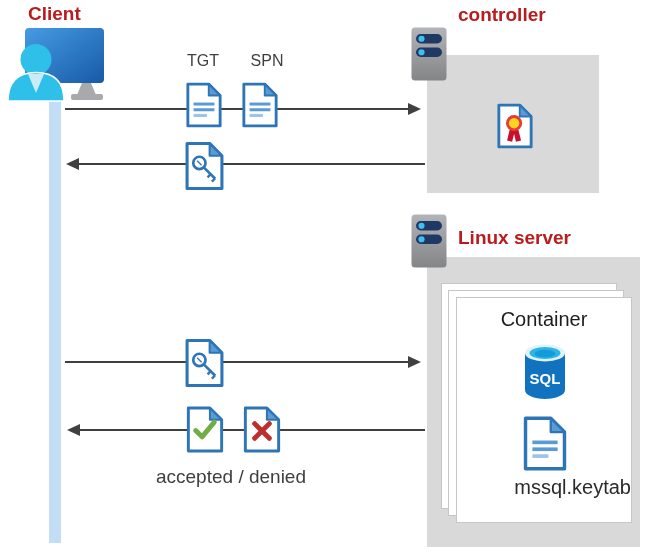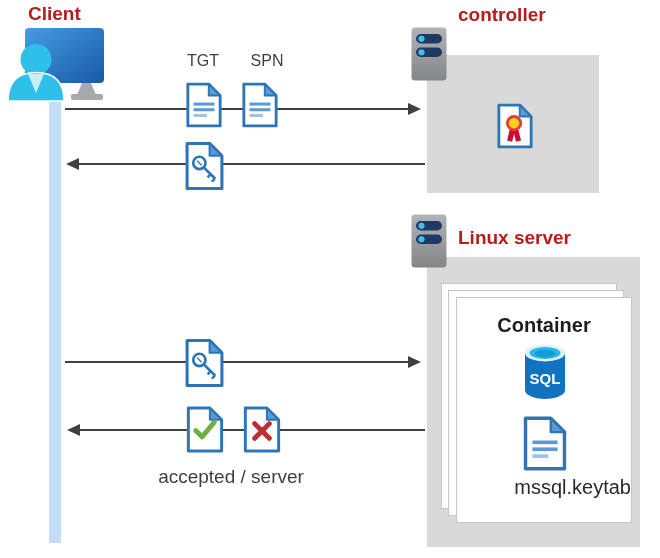--- a/index.html
+++ b/index.html
@@ -11,22 +11,22 @@
   .h {
     font-weight:bold; color:#b91c1c; font-size:19px; line-height:23px;
     white-space:nowrap;
   }
   .sub { color:#3f3f3f; font-size:16px; text-align:center; white-space:nowrap; }
   .lifeline { background:#c3ddf7; }
   .graybox { background:#d9d9d9; }
   .card {
     background:#ffffff; border:1px solid #c6c6c6; box-sizing:border-box;
   }
-  .card-title { position:absolute; top:16px; left:0; width:100%; text-align:center;
-    font-weight:bold; font-size:20px; color:#1d1d1d; }
+  .card-title { position:absolute; top:10px; left:0; width:100%; text-align:center;
+    font-weight:normal; font-size:20px; color:#1d1d1d; }
   .filename { position:absolute; top:178px; left:0; width:100%; text-align:right;
     font-size:20px; color:#2b2b2b; }
   .result-label { color:#3f3f3f; font-size:19px; text-align:center; white-space:nowrap; }
 </style>
 </head>
 <body>
 
 <div class="stage">
 
   <svg width="0" height="0" style="position:absolute" aria-hidden="true">
@@ -124,21 +124,21 @@
     <use href="#docshape"></use>
     <path d="M10.5 25 L17 31.5 L29.5 16.5" fill="none" stroke="#6FAE44" stroke-width="5" stroke-linecap="round" stroke-linejoin="round"></path>
   </svg>
   <svg class="abs" style="left:242px; top:406px;" width="40" height="47" viewBox="0 0 40 48">
     <use href="#docshape"></use>
     <g stroke="#BE2E2E" stroke-width="5" stroke-linecap="round">
       <line x1="12.5" y1="18" x2="27.5" y2="33"></line>
         <line x1="27.5" y1="18" x2="12.5" y2="33"></line>
     </g>
   </svg>
-  <div class="abs result-label" style="left:128px; top:466px; width:206px;">accepted / server</div>
+  <div class="abs result-label" style="left:128px; top:466px; width:206px;">accepted / denied</div>
 
   <svg class="abs" style="left:411px; top:27px;" width="36" height="54" viewBox="0 0 36 54">
     <use href="#srvicon"></use>
   </svg>
   <div class="abs h" style="left:458px; top:3px;">
     <div>controller</div>
   </div>
   <svg class="abs" style="left:496px; top:102px;" width="38" height="48" viewBox="0 0 40 48">
     <use href="#docshape"></use>
     <g>

